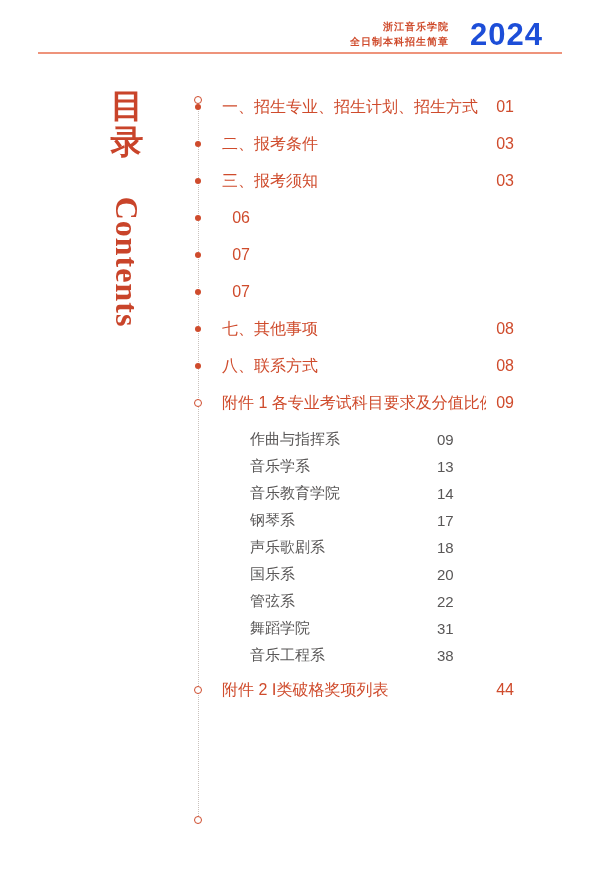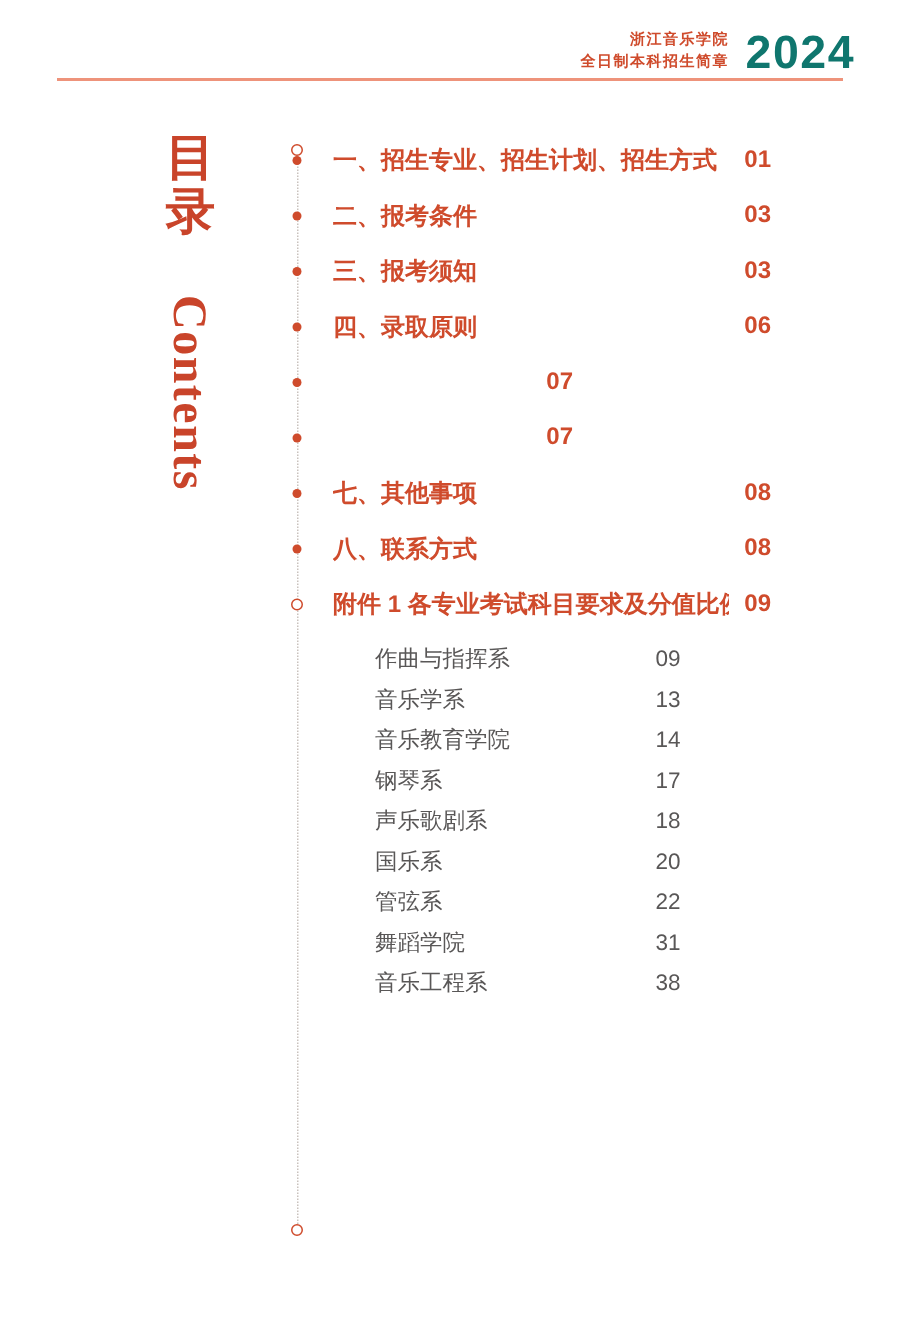--- a/index.html
+++ b/index.html
@@ -9,37 +9,37 @@
     height: 884px;
     background: #ffffff;
     font-family: "Liberation Sans", sans-serif;
     overflow: hidden;
   }
 
   
   .header {
     position: absolute;
     top: 19px;
-    right: 30px;
+    right: 57px;
     display: flex;
     align-items: center;
-    gap: 11px;
+    gap: 21px;
   }
   .header-text {
     font-size: 10px;
     font-weight: bold;
     color: #cf4b2c;
     text-align: right;
     line-height: 1.45;
     letter-spacing: 1px;
   }
   .header-year {
     font-size: 31px;
     font-weight: bold;
-    color: #0f766e;
+    color: #1d4ed8;
     letter-spacing: 1px;
     line-height: 1;
   }
   .header-rule {
     position: absolute;
     left: 38px;
     right: 38px;
     top: 52px;
     height: 2px;
     background: #ee937b;
@@ -107,23 +107,22 @@
   .row {
     position: relative;
     display: flex;
     align-items: center;
   }
   .row.main {
     height: 22px;
     margin-bottom: 15px;
     padding-left: 24px;
     color: #cf4b2c;
-    font-weight: bold;
+    font-weight: normal;
     font-size: 16px;
-    justify-content: center;
   }
   .row.main:first-of-type { margin-top: 29px; }
   .row.att1 { margin-top: 7px; }
   .row.att2 { margin-top: 14px; margin-bottom: 0; }
   .row.main .label { flex: 1; white-space: nowrap; overflow: hidden; }
   .row.main .num { width: 28px; text-align: right; flex: 0 0 auto; }
 
   .row.sub {
     height: 20px;
     margin-bottom: 7px;
@@ -193,21 +192,20 @@
       <span class="label">二、报考条件</span>
       <span class="num">03</span>
     </div>
     <div class="row main">
       <span class="dot"></span>
       <span class="label">三、报考须知</span>
       <span class="num">03</span>
     </div>
     <div class="row main">
       <span class="dot"></span>
-      <span class="label">四、录取原则</span>
       <span class="num">06</span>
     </div>
     <div class="row main">
       <span class="dot"></span>
       <span class="num">07</span>
     </div>
     <div class="row main">
       <span class="dot"></span>
       <span class="num">07</span>
     </div>
@@ -258,15 +256,20 @@
     </div>
     <div class="row sub">
       <span class="label">舞蹈学院</span>
       <span class="num">31</span>
     </div>
     <div class="row sub">
       <span class="label">音乐工程系</span>
       <span class="num">38</span>
     </div>
 
+    <div class="row main att2">
+      <span class="ring-inline"></span>
+      <span class="label">附件 2 Ⅰ类破格奖项列表</span>
+      <span class="num">44</span>
+    </div>
   </div>
 
 </div>
 
 </body></html>

